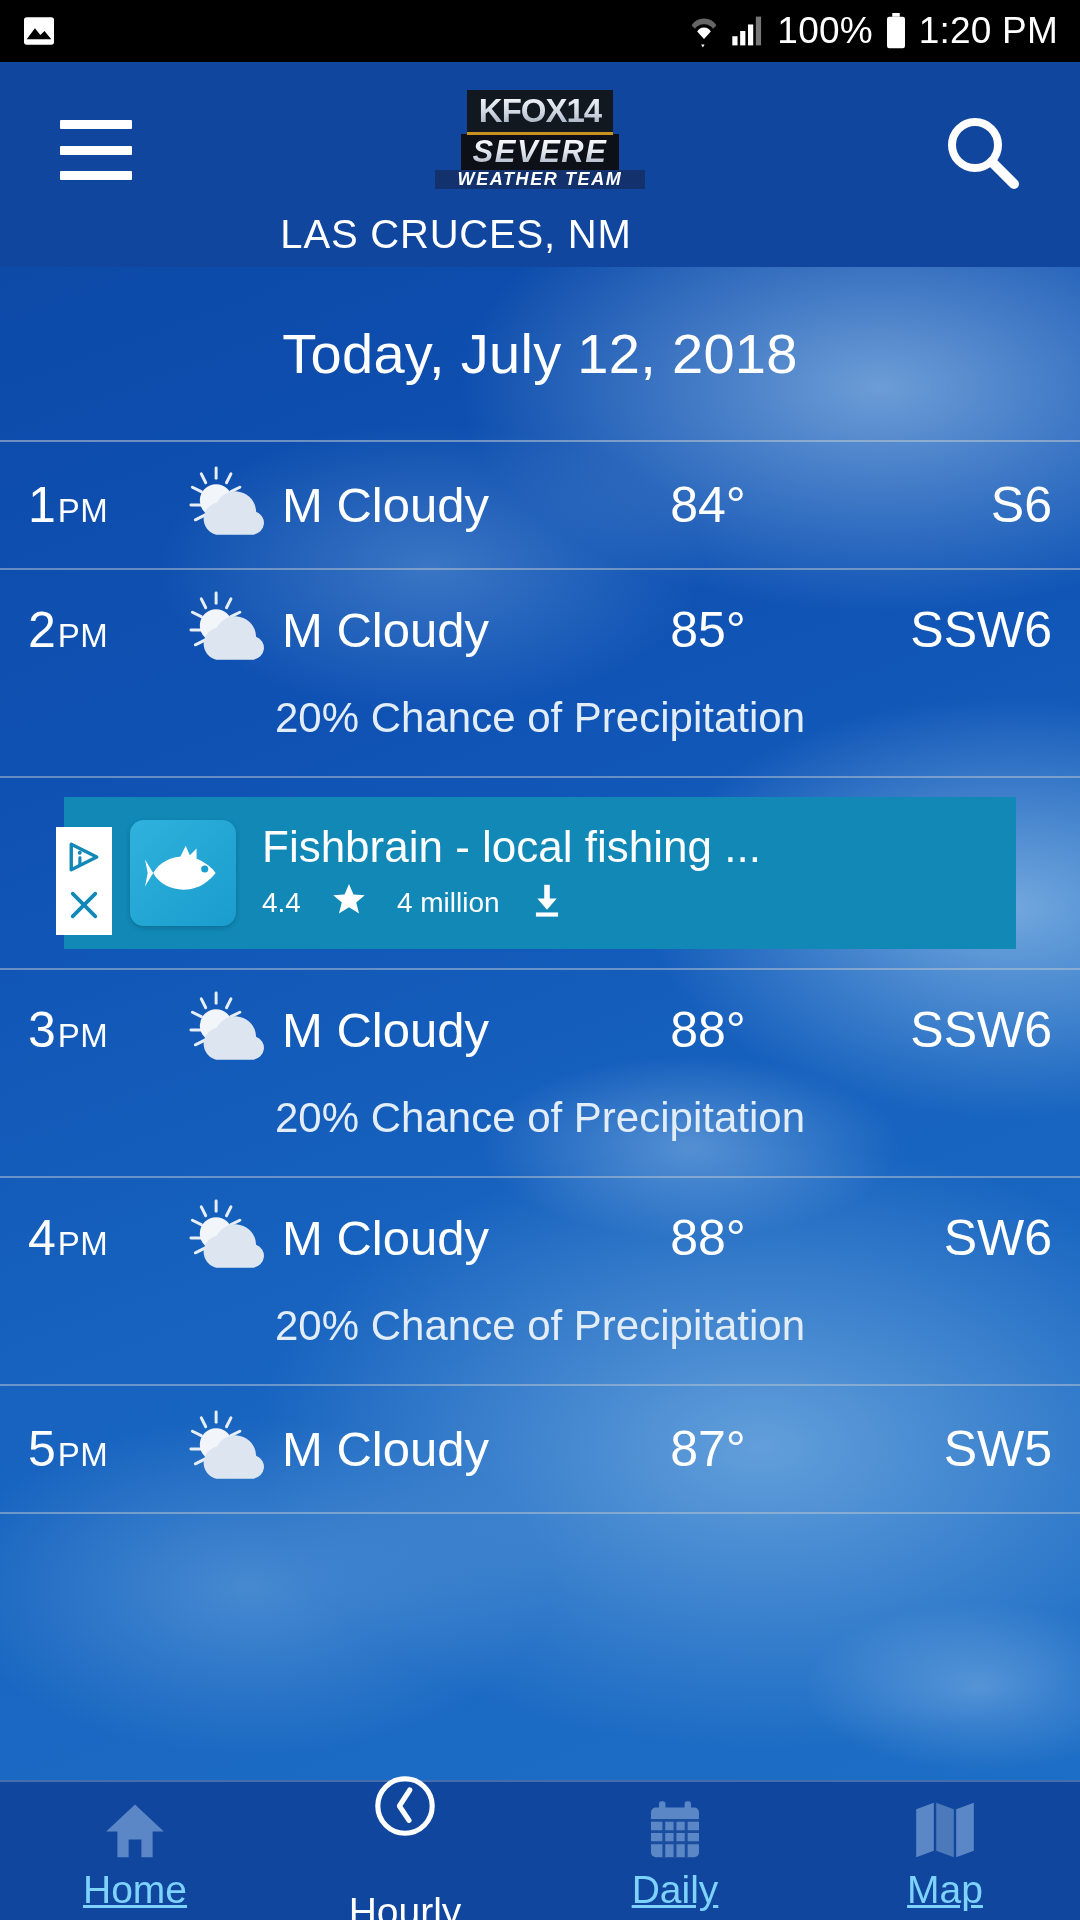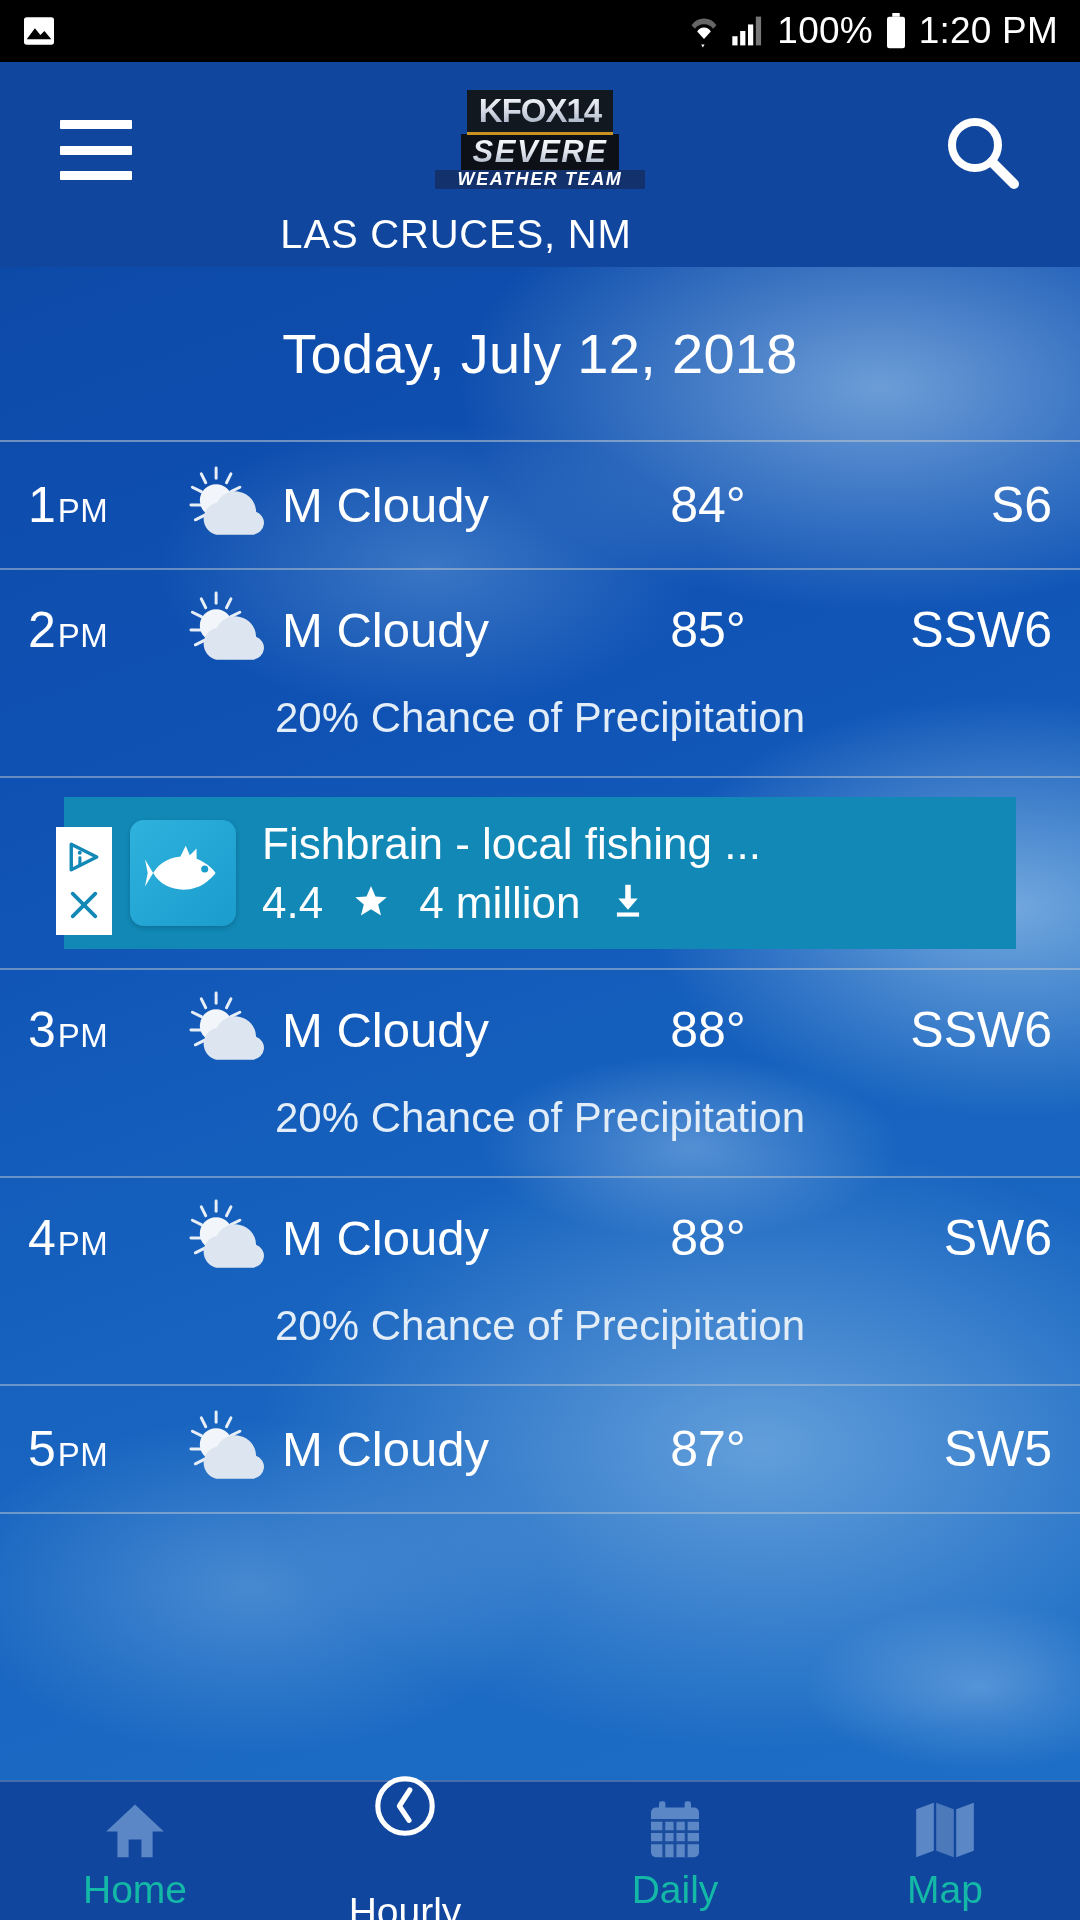--- a/index.html
+++ b/index.html
@@ -134,42 +134,42 @@
   .adc-i { width:36px; height:34px; }
   .adc-x { width:36px; height:34px; }
   .ad-appicon {
     margin-left:66px; width:106px; height:106px; border-radius:14px;
     background:linear-gradient(135deg,#2fb2dd 0%,#1a9ccd 100%);
     display:flex; align-items:center; justify-content:center;
     box-shadow:0 2px 5px rgba(0,0,0,0.18);
   }
   .ad-text { margin-left:26px; display:flex; flex-direction:column; justify-content:center; }
   .ad-title { color:#fff; font-size:44px; line-height:52px; white-space:nowrap; }
-  .ad-meta { display:flex; align-items:flex-end; color:#fff; font-size:44px; margin-top:8px; gap:30px; }
+  .ad-meta { display:flex; align-items:center; color:#fff; font-size:28px; margin-top:8px; gap:30px; }
   .ad-meta .star { font-size:36px; }
   .ad-install {
     position:absolute; right:36px; top:50%; transform:translateY(-50%);
     background:#fff; color:#0a7aa8; font-size:36px; font-weight:bold;
     letter-spacing:1.2px; padding:22px 34px; border:none; border-radius:3px;
     box-shadow:0 3px 6px rgba(0,0,0,0.22);
   }
 
   
   .bottomnav {
     position:absolute; bottom:0; left:0; width:1080px; height:140px;
     background:#10469e; display:flex; z-index:35;
     border-top:2px solid rgba(170,185,205,0.35);
   }
   .nav-item {
     flex:1; display:flex; flex-direction:column; align-items:center;
     justify-content:center; gap:4px; padding-top:6px;
   }
   .nav-icon { width:70px; height:68px; display:flex; align-items:center; justify-content:center; }
   .nav-label { font-size:39px; line-height:44px; }
-  .nav-item.inactive .nav-label { color:#14b8a6; }
+  .nav-item.inactive .nav-label { color:#7dd3fc;text-decoration:underline; }
   .nav-item.active .nav-label { color:#ffffff;margin-top:48px; }
 </style>
 </head>
 <body>
 
 <div class="phone">
 
   <div class="statusbar">
     <div class="sb-left">
       <span class="img-icon">

